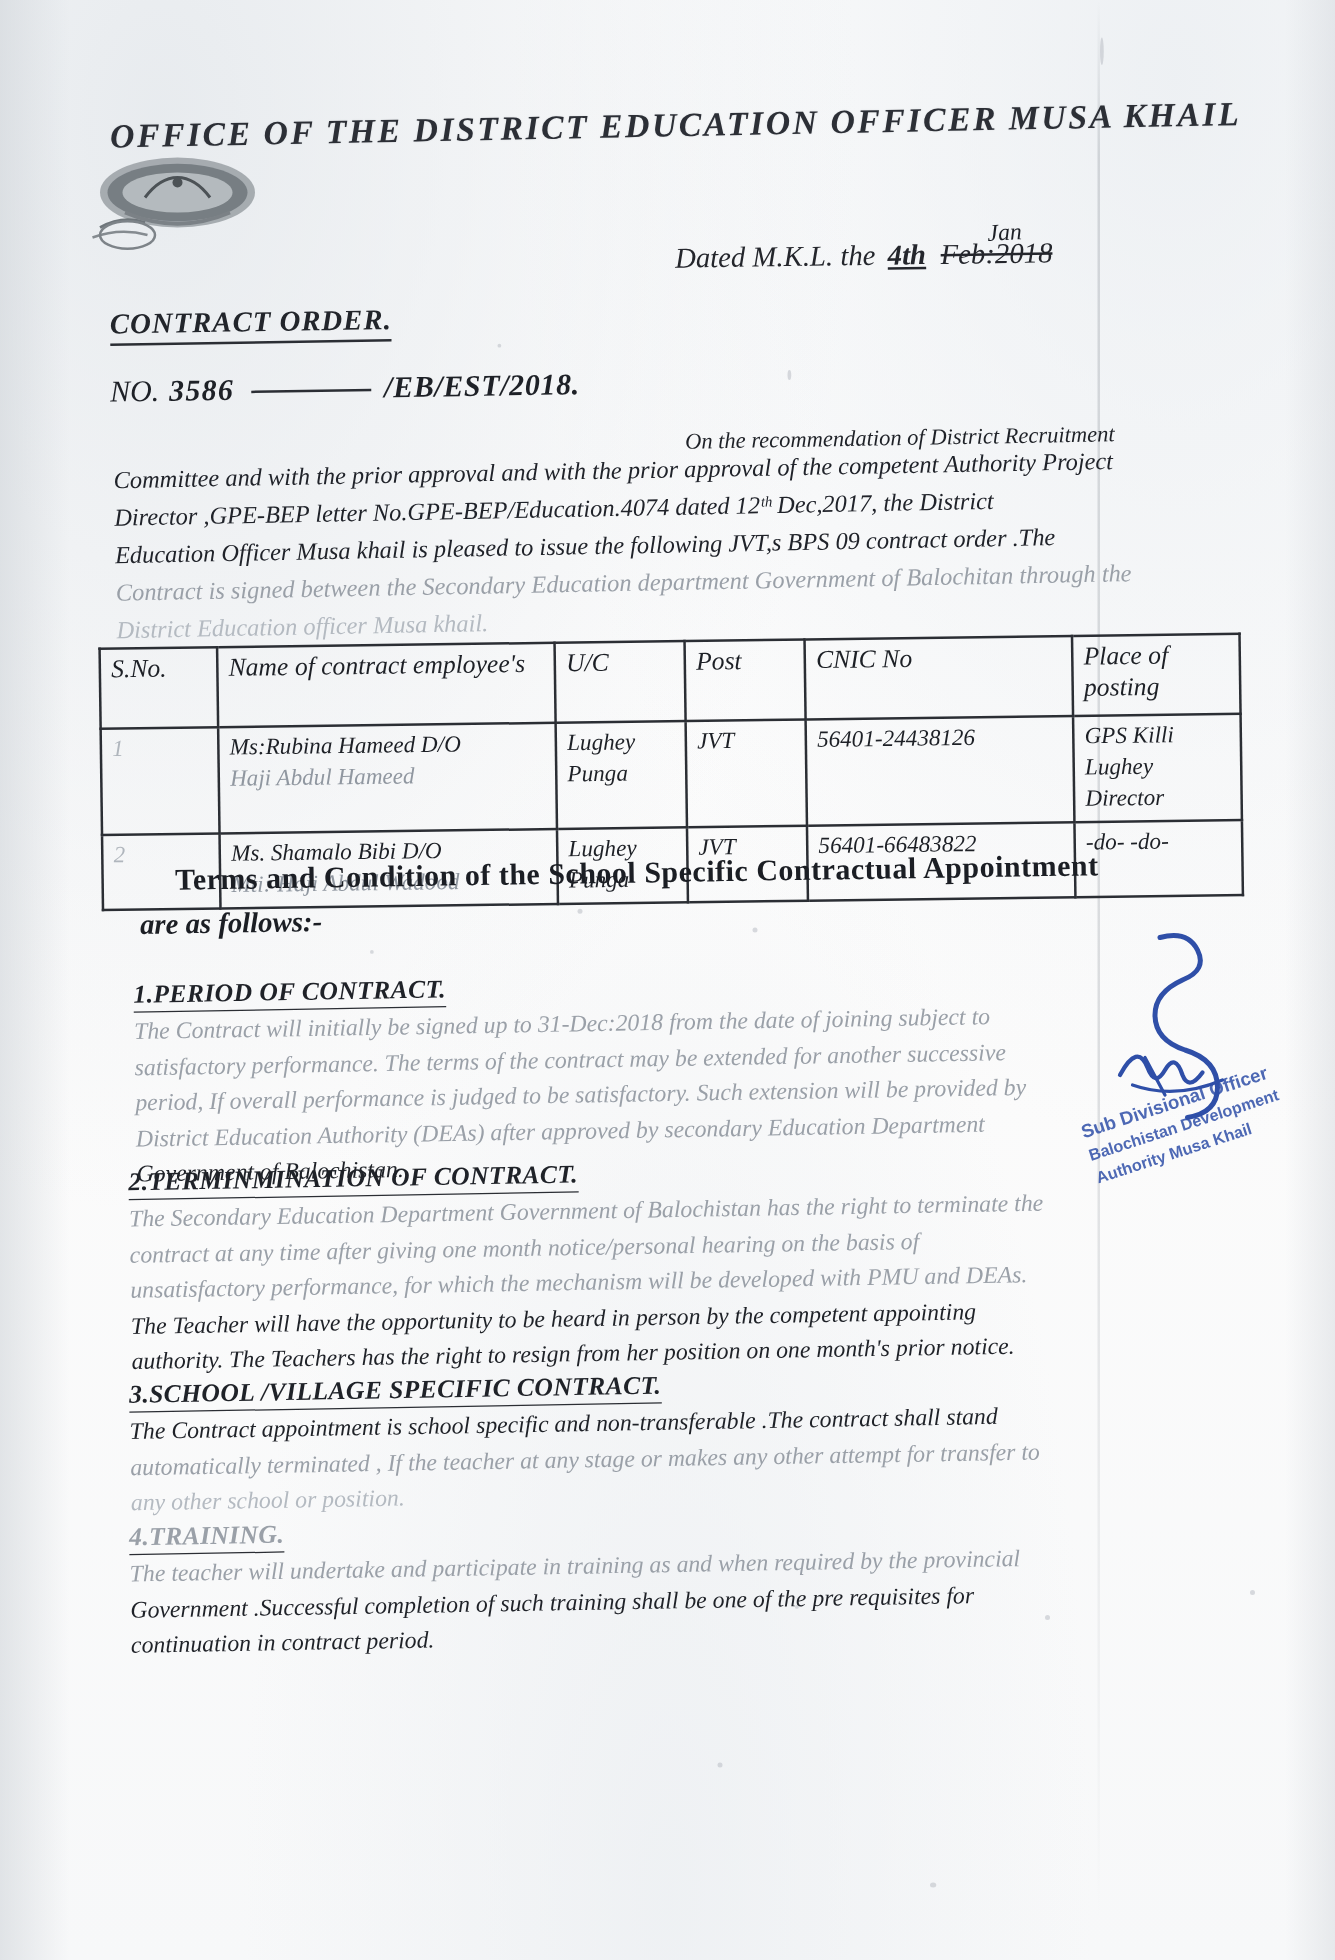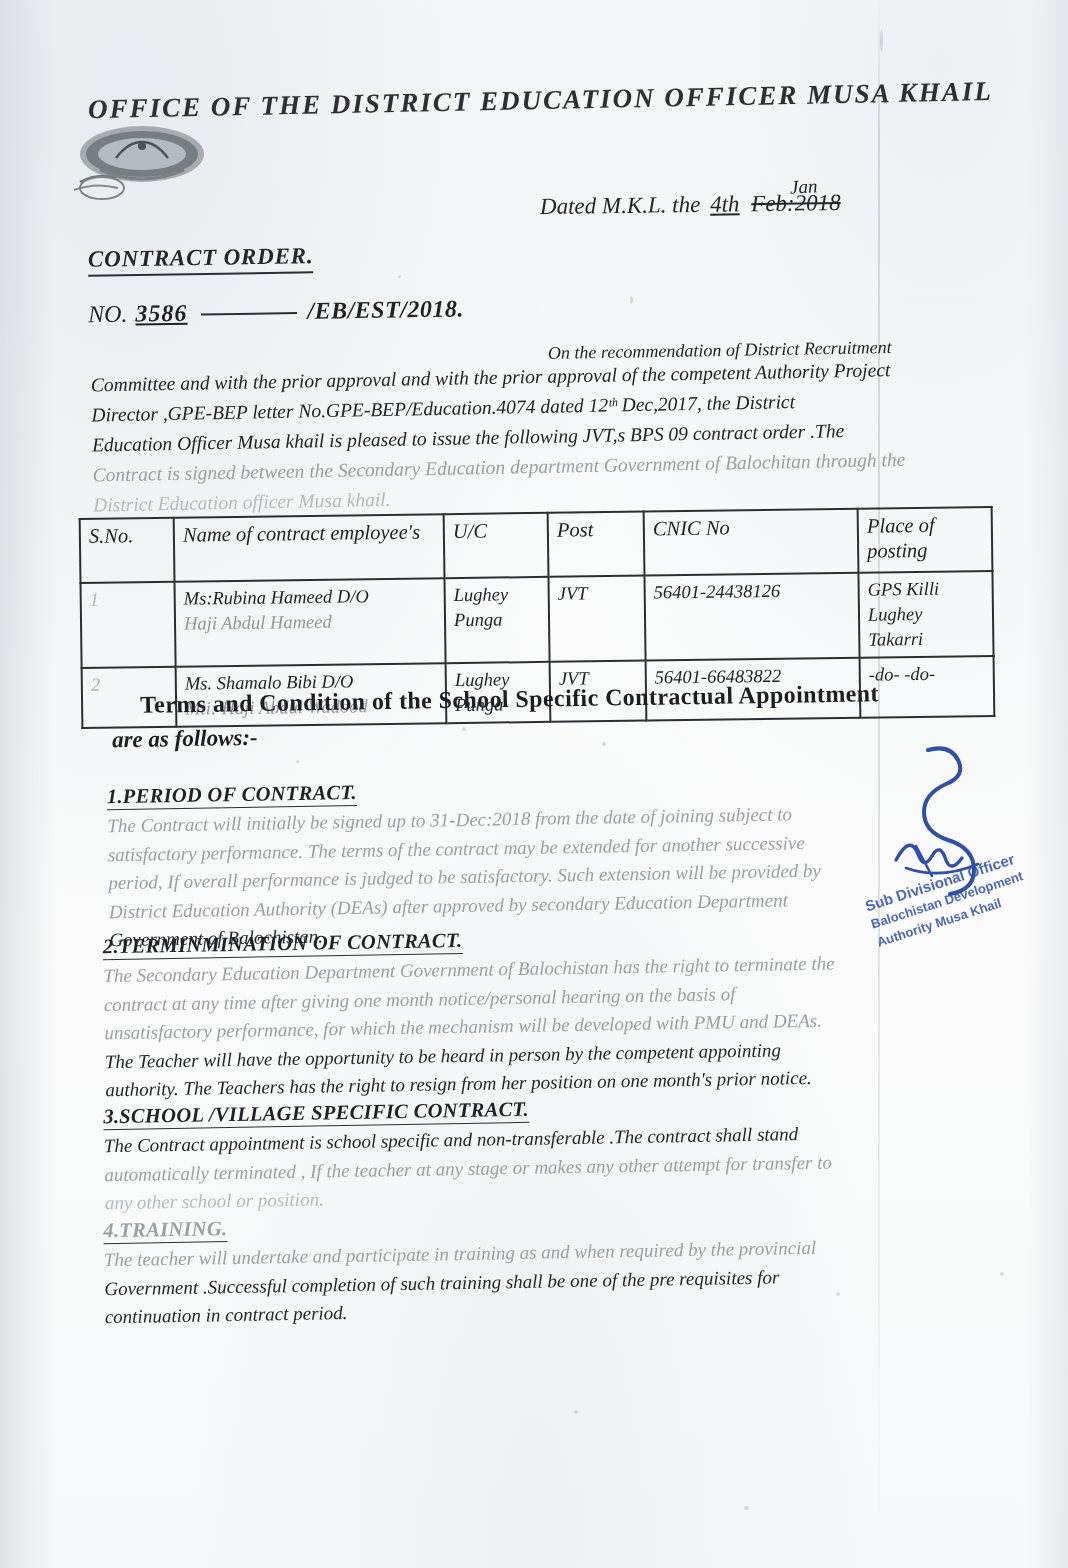--- a/index.html
+++ b/index.html
@@ -71,21 +71,21 @@
     font-size: 23px;
     font-style: italic;
     font-family: "Liberation Serif", serif;
     color: #24262c;
     transform: rotate(-0.8deg);
     white-space: nowrap;
   }
   .dated .dayno {
     text-decoration: underline;
     padding: 0 4px;
-    font-weight: 400;
+    font-weight: 700;
   }
   .dated .struck {
     text-decoration: line-through;
     margin-left: 2px;
   }
   .jan-ins {
     position: absolute;
     left: 790px; top: 176px;
     font-size: 19px;
     font-style: italic;
@@ -111,21 +111,20 @@
     left: 88px; top: 298px;
     width: 420px;
     font-size: 24px;
     font-style: italic;
     transform: rotate(-0.9deg);
     color: #1e2127;
     white-space: nowrap;
   }
   .no-line .num {
     font-weight: 700;
-    text-decoration: underline;
     letter-spacing: 1px;
     padding: 0 2px;
   }
   .no-line .rule {
     display: inline-block;
     width: 96px;
     border-bottom: 2px solid #2b2e34;
     margin: 0 4px 5px 6px;
   }
   .no-line .suffix { font-weight: 700; letter-spacing: .5px; }
@@ -343,21 +342,21 @@
             <span class="dim">Haji Abdul Hameed</span>
           </td>
           <td>
             <span>Lughey</span><br>
             <span>Punga</span>
           </td>
           <td>JVT</td>
           <td>56401-24438126</td>
           <td>
             <span>GPS Killi Lughey</span><br>
-            <span>Takarri</span>
+            <span>Director</span>
           </td>
         </tr>
         <tr>
           <td class="sno-cell">2</td>
           <td>
             <span>Ms. Shamalo Bibi D/O</span><br>
             <span class="dim">Mti: Haji Abdul Wadood</span>
           </td>
           <td>
             <span>Lughey</span><br>

